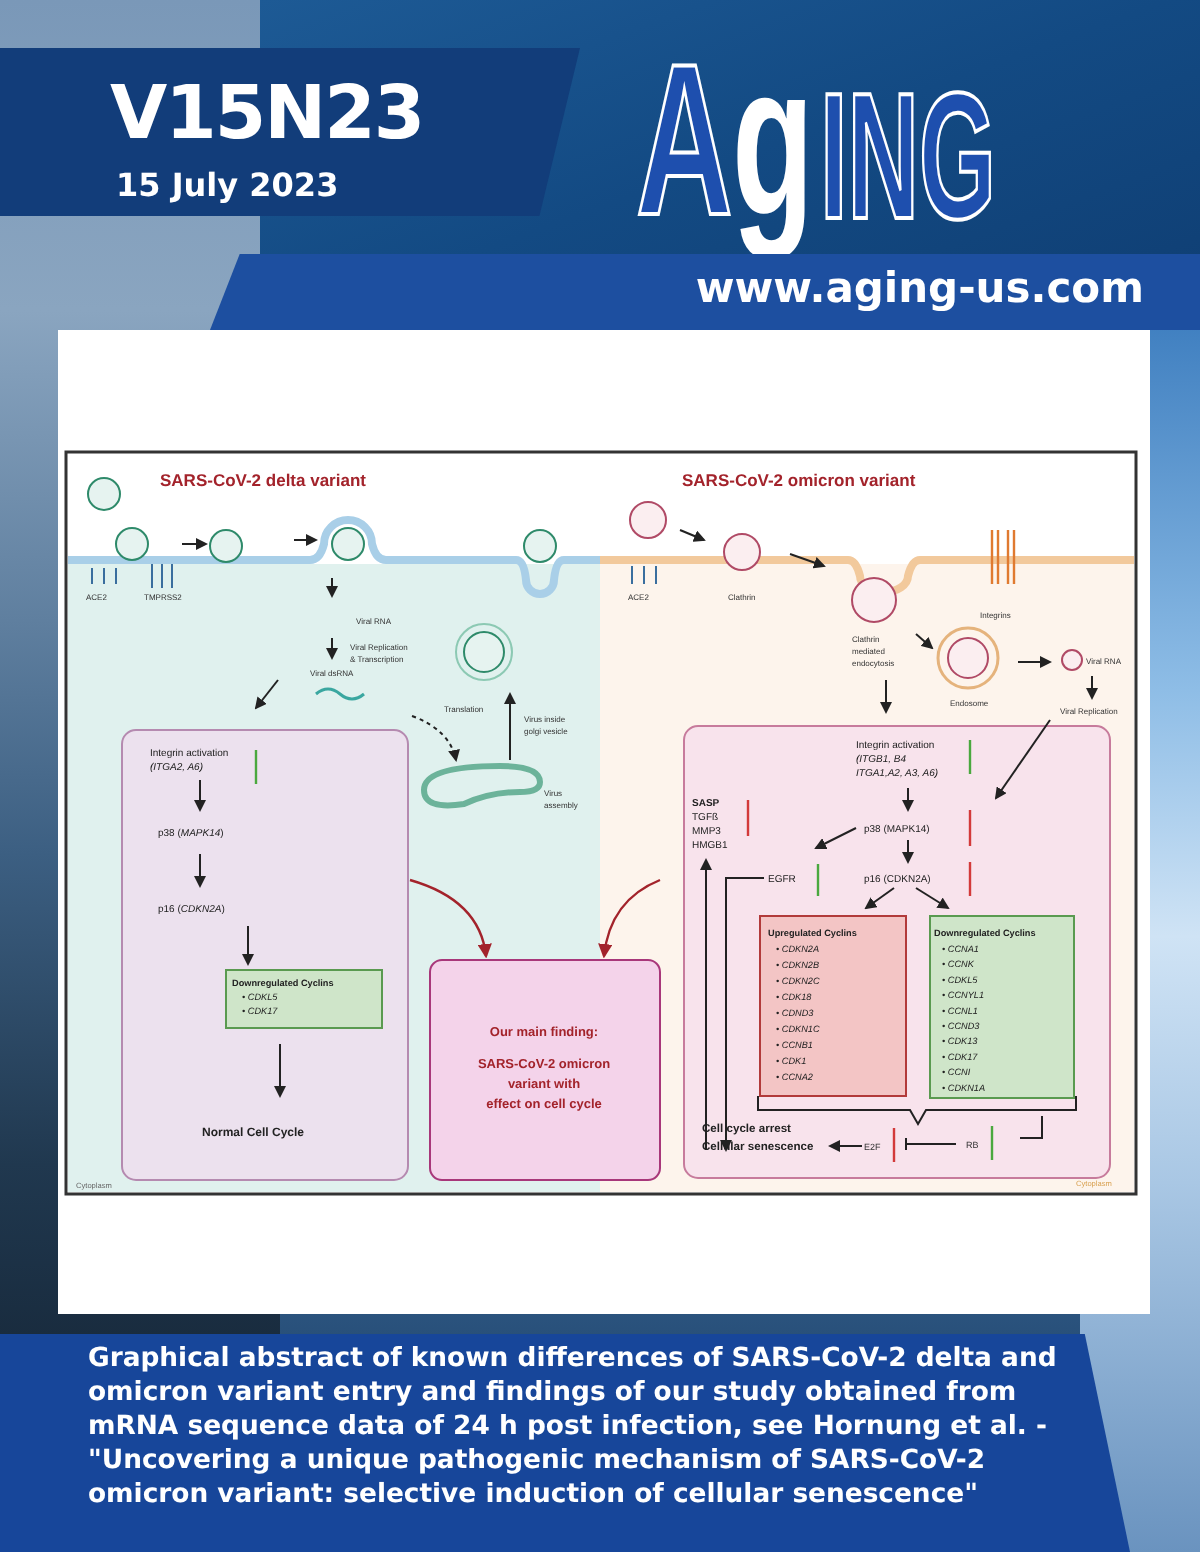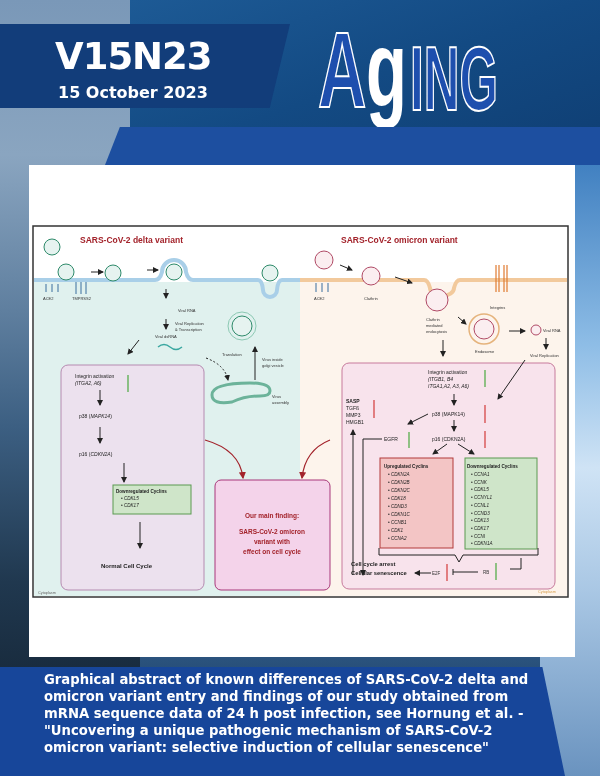--- a/index.html
+++ b/index.html
@@ -33,29 +33,30 @@
 </head>
 <body>
 
 <div id="page">
   <div class="bg-left"></div>
   <div class="bg-top"></div>
   <div class="bg-right"></div>
 
   <div class="band-title"></div>
   <div class="vol">V15N23</div>
-  <div class="date">15 October 2023</div>
+  <div class="date">15 July 2023</div>
 
   <div class="logo">
     <span class="A">A</span>
     <span class="g">g</span>
     <span class="ING">ING</span>
   </div>
 
   <div class="band-url"></div>
+  <div class="url">www.aging-us.com</div>
 
   <div class="panel"></div>
 
   <svg style="position:absolute;left:0;top:0" width="600" height="776" viewBox="0 0 600 776">
     <defs>
       <marker id="ah" markerWidth="6" markerHeight="6" refX="5" refY="3" orient="auto">
           <path d="M0,0 L6,3 L0,6 z" fill="#222"></path>
         </marker>
       <marker id="ahr" markerWidth="6" markerHeight="6" refX="5" refY="3" orient="auto">
           <path d="M0,0 L6,3 L0,6 z" fill="#a3232b"></path>

